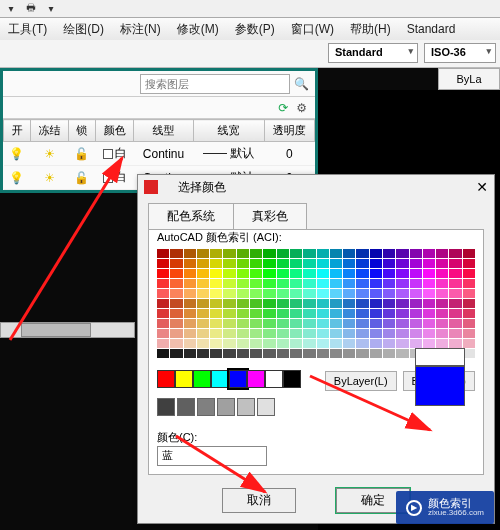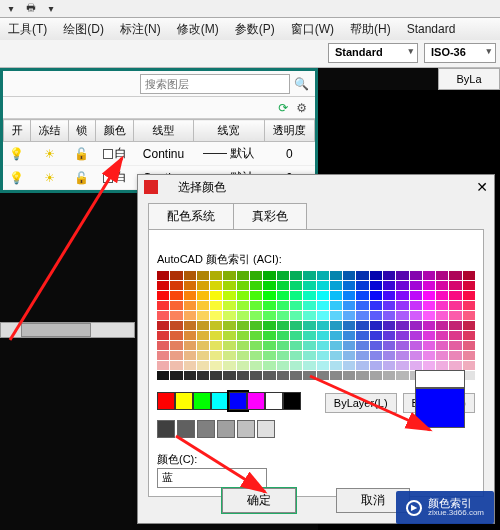--- a/index.html
+++ b/index.html
@@ -37,21 +37,21 @@
 .bylayer-bar { position: absolute; top: 68px; right: 0; width: 62px; height: 22px; background: #f4f4f4; border: 1px solid #aaa; display: flex; align-items: center; justify-content: center; font-size: 11px; }
 
 
 .color-dlg { position: absolute; top: 174px; left: 137px; width: 358px; height: 350px; background: #f0f0f0; border: 1px solid #888; box-shadow: 2px 2px 6px rgba(0,0,0,.4); }
 .dlg-title { height: 24px; display: flex; align-items: center; padding: 0 6px; font-size: 12px; gap: 20px; }
 .dlg-title .logo { width:14px; height:14px; background: #d22; display:inline-block; }
 .dlg-title .close { margin-left: auto; font-size: 14px; cursor: pointer; }
 .tabs { display: flex; margin: 4px 10px 0; font-size: 12px; }
 .tab { padding: 4px 18px; border: 1px solid #aaa; background: #f6f6f6; margin-right: -1px; cursor: pointer; }
 .tab.active { background: #fff; border-bottom: 1px solid #fff; position: relative; z-index: 2; }
-.tab-body { margin: 0 10px; background: #fff; border: 1px solid #aaa; padding: 22px 8px 8px; position: relative; top: -1px; }
+.tab-body { margin: 0 10px; background: #fff; border: 1px solid #aaa; padding: 0 8px 8px; position: relative; top: -1px; }
 .aci-label { font-size: 11px; margin-bottom: 4px; }
 
 .palette { display: grid; grid-template-columns: repeat(24, 1fr); gap: 1px; }
 .palette .cell { height: 9px; }
 .gray-row { display: grid; grid-template-columns: repeat(24,1fr); gap: 1px; margin-top: 1px; }
 .gray-row .cell { height: 9px; }
 
 .std-row { display: flex; gap: 2px; margin-top: 12px; align-items: center; }
 .std-row .cell { width: 18px; height: 18px; border: 1px solid #333; }
 .std-row .cell.selected { outline: 2px solid #000; }
@@ -457,22 +457,22 @@
       </div>
 
     <div class="color-input-row">
       <span>颜色(C):</span>
     </div>
     <input class="color-input" value="蓝" style="">
     <div class="preview-old"></div>
     <div class="preview-box" style="background: rgb(0, 0, 255);"></div>
   </div>
   <div class="dlg-buttons">
+    <button class="dlg-btn">取消</button>
     <button class="dlg-btn primary">确定</button>
-    <button class="dlg-btn">取消</button>
   </div>
 </div>
 
 <svg class="arrow" style="top:150px;left:2px" width="140" height="200">
   <defs>
       <marker id="ah1" markerWidth="10" markerHeight="10" refX="8" refY="3" orient="auto">
         <path d="M0,0 L9,3 L0,6 Z" fill="#ff1a1a"></path>
       </marker>
     </defs>
   <line x1="8" y1="190" x2="120" y2="8" stroke="#ff1a1a" stroke-width="3" marker-end="url(#ah1)"></line>

